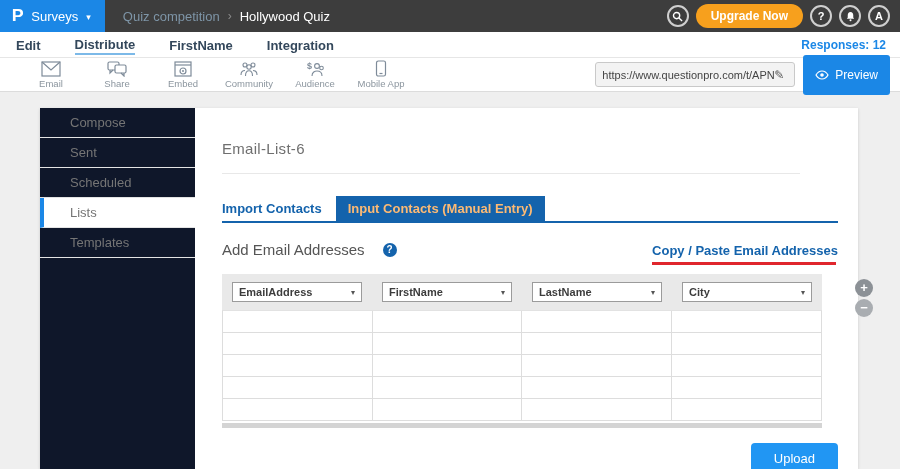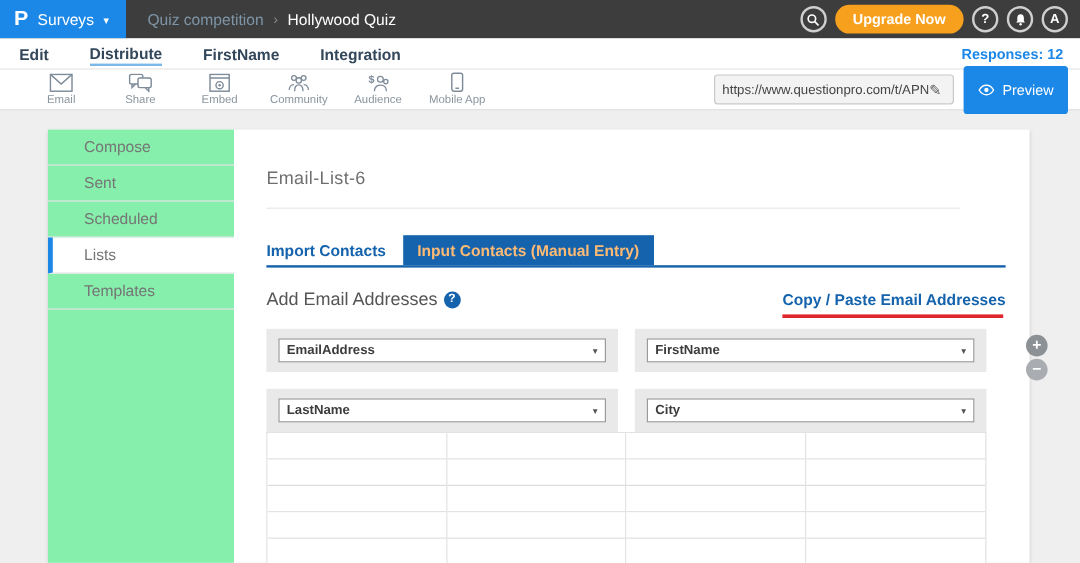--- a/index.html
+++ b/index.html
@@ -31,42 +31,42 @@
   .tool svg { display:block; }
   .tool-label { font-size:9.5px; color:#8b959e; }
   .toolbar-right { position:absolute; right:10px; display:flex; align-items:center; gap:8px; }
   .url-wrap { display:flex; align-items:center; background:#f3f3f3; border:1px solid #c9c9c9; border-radius:3px; height:25px; width:200px; padding:0 6px; }
   .url-input { border:none; background:transparent; outline:none; font-size:11px; color:#444; width:172px; font-family:"Liberation Sans", sans-serif; }
   .pencil { color:#555; font-size:12px; cursor:pointer; }
   .preview-btn { background:#1b87e6; color:#fff; border:none; border-radius:3px; height:40px; padding:0 12px; font-size:12px; display:flex; align-items:center; gap:6px; cursor:pointer; }
 
   
   .card { position:absolute; left:40px; top:108px; width:818px; height:361px; background:#fff; box-shadow:0 1px 3px rgba(0,0,0,0.15); display:flex; }
-  .sidebar { width:155px; background:#86efac; flex-shrink:0; }
+  .sidebar { width:155px; background:#0f172a; flex-shrink:0; }
   .side-item { height:30px; display:flex; align-items:center; padding-left:30px; font-size:13px; color:#757575; border-bottom:1px solid #e4e4e4; cursor:pointer; }
   .side-item.active { background:#fff; border-left:4px solid #1b87e6; padding-left:26px; }
 
   .main { flex:1; position:relative; padding:32px 0 0 27px; }
   .list-title { font-size:15px; color:#6f6f6f; letter-spacing:0.3px; }
   .title-divider { width:578px; border-bottom:1px solid #e8e8e8; margin-top:16px; }
 
   .tabs { margin-top:22px; width:616px; border-bottom:2px solid #1463ac; display:flex; align-items:flex-end; }
   .tab { font-size:13px; font-weight:bold; color:#1463ac; padding:5px 14px 5px 0; cursor:pointer; }
   .tab.active { background:#1463ac; color:#fdba74; padding:5px 12px; }
 
   .add-row { margin-top:18px; width:616px; display:flex; align-items:flex-start; justify-content:space-between; }
-  .add-left { display:flex; align-items:center; gap:5px; }
+  .add-left { display:flex; align-items:center; gap:18px; }
   .section-title { font-size:15px; color:#555; }
   .help-dot { width:14px; height:14px; background:#1463ac; border-radius:50%; color:#fff; font-size:10px; font-weight:bold; display:flex; align-items:center; justify-content:center; cursor:pointer; }
   .copy-link-wrap { text-align:right; }
   .copy-link { font-size:13px; font-weight:bold; color:#1463ac; text-decoration:none; cursor:pointer; }
   .red-underline { height:3px; background:#e0262d; width:184px; margin-top:3px; }
 
   .table-zone { position:relative; margin-top:9px; }
-  .grid-head { width:600px; display:grid; grid-template-columns:1fr 1fr; gap:14px; }
+  .grid-head { width:600px; display:grid; grid-template-columns:1fr 1fr 1fr 1fr; gap:0; }
   .head-cell { background:#e9e9e9; padding:8px 10px; }
   .select-box { height:20px; background:#fff; border:1px solid #9b9b9b; display:flex; align-items:center; justify-content:space-between; padding:0 6px; cursor:pointer; }
   .select-label { font-size:11px; font-weight:bold; color:#3c3c3c; }
   .select-arrow { font-size:8px; color:#555; }
   .grid-body { width:600px; border-left:1px solid #ddd; border-right:1px solid #ddd; border-top:1px solid #e2e2e2; }
   .grid-row { display:grid; grid-template-columns:1fr 1fr 1fr 1fr; }
   .grid-cell { height:22px; background:#fff; border-bottom:1px solid #ddd; border-right:1px solid #ddd; cursor:text; }
   .grid-cell:last-child { border-right:none; }
   .hscroll { width:600px; height:5px; background:#d4d4d4; margin-top:2px; }
   .row-btns { position:absolute; left:633px; top:5px; display:flex; flex-direction:column; gap:2px; }

